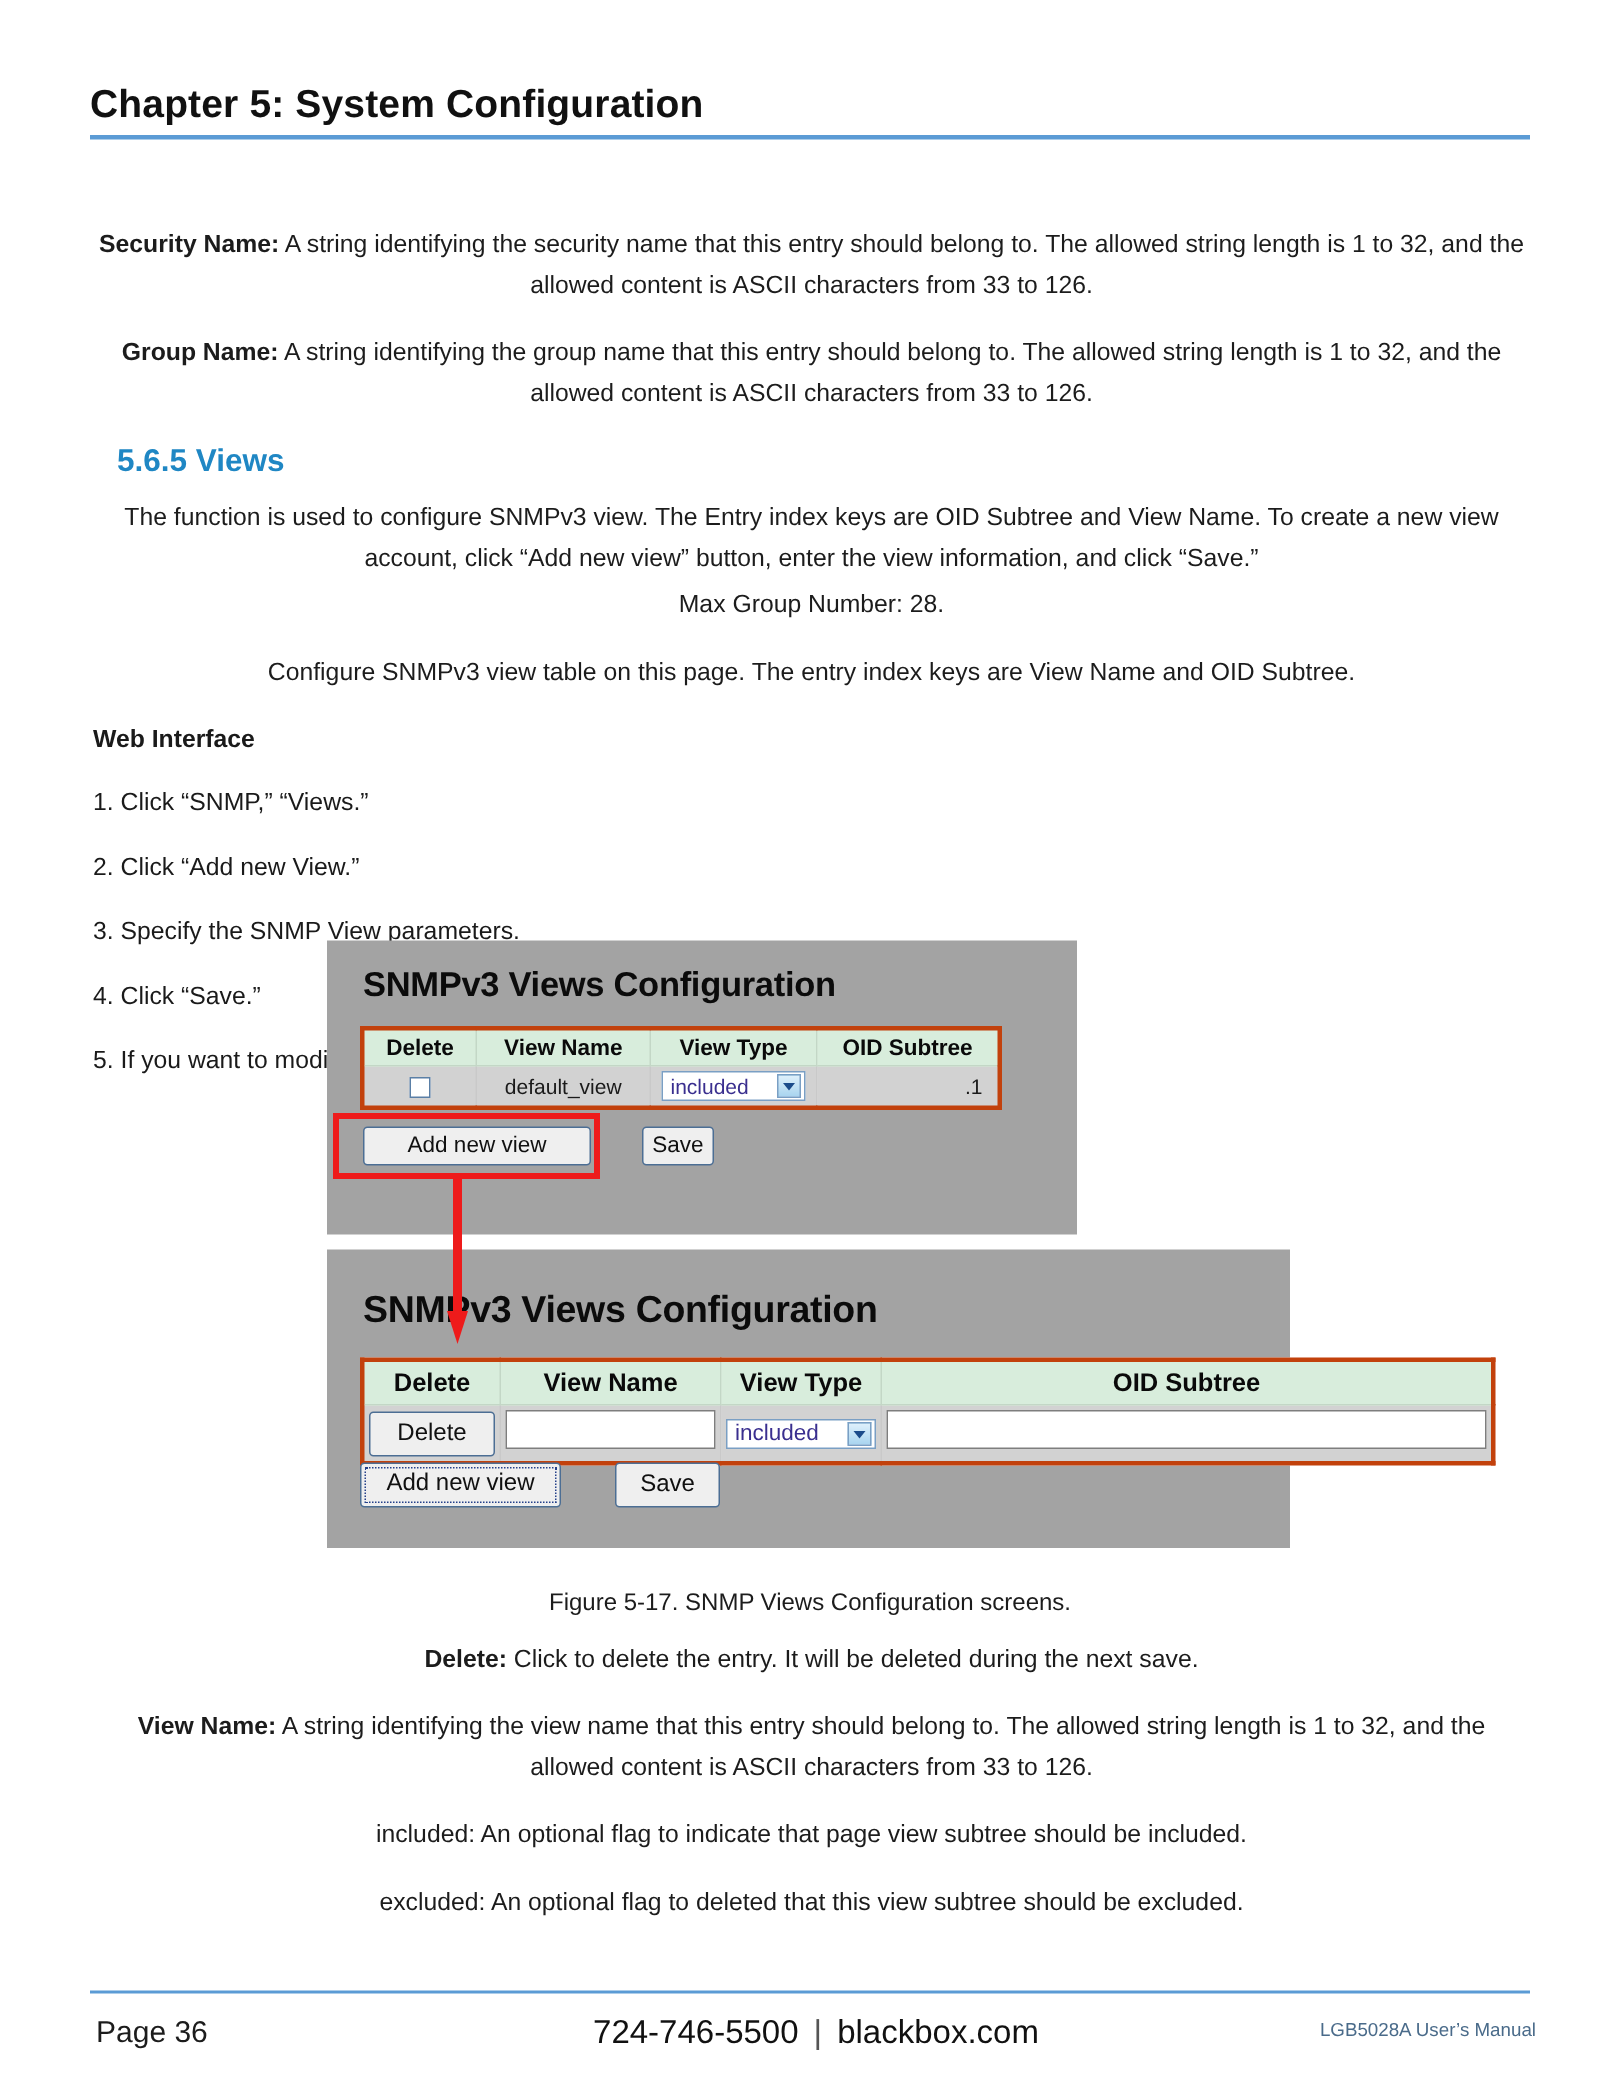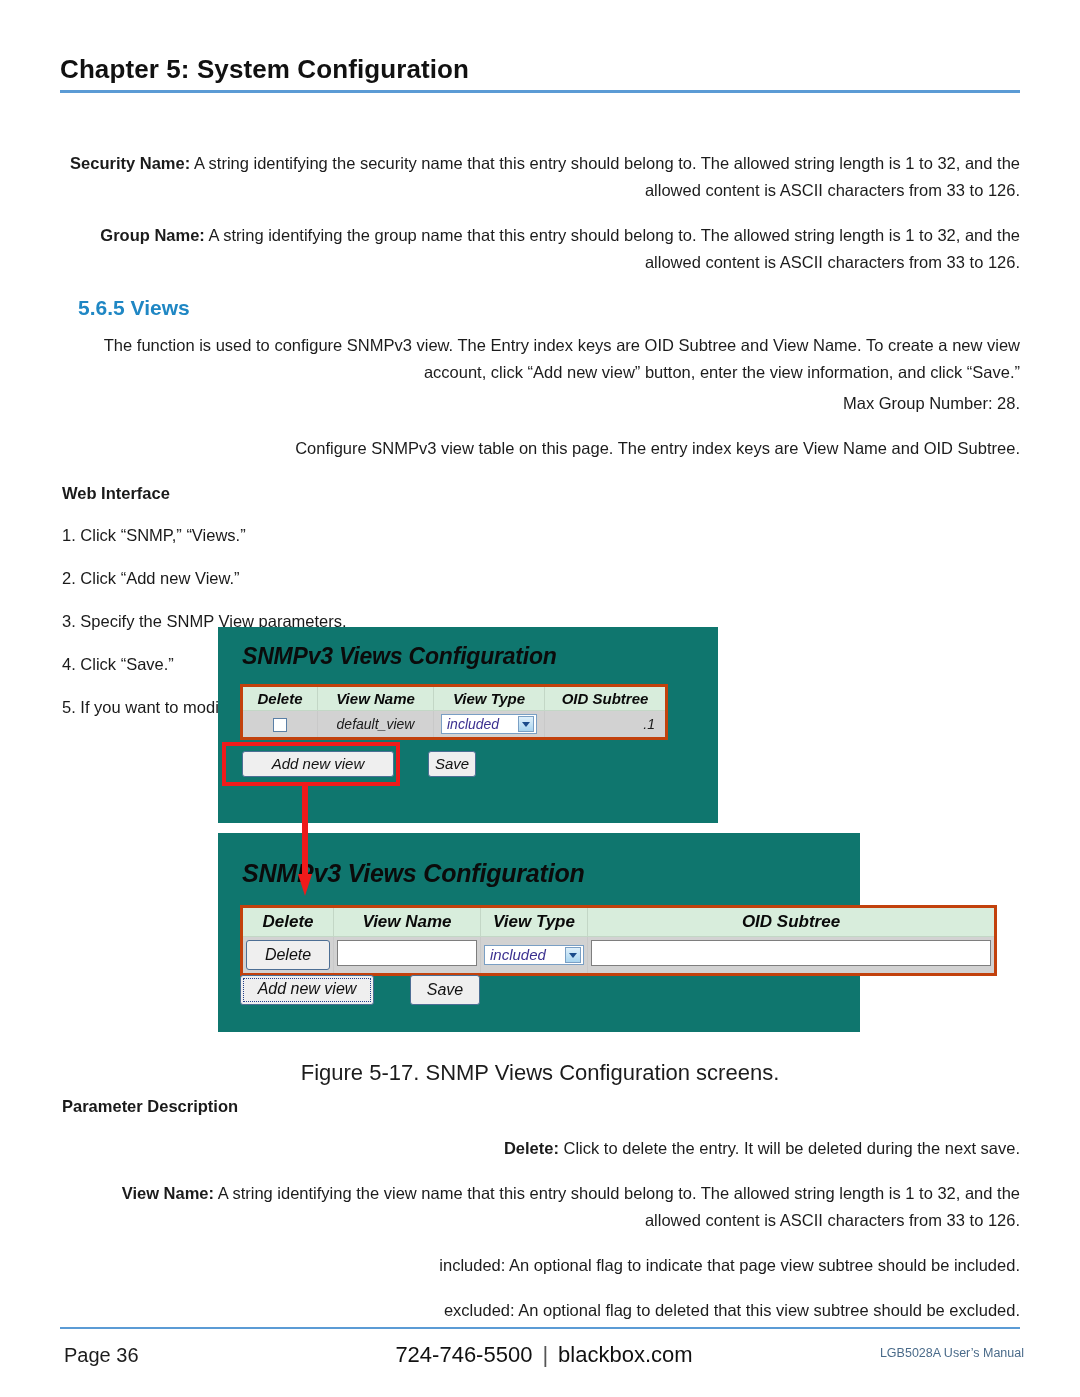--- a/index.html
+++ b/index.html
@@ -50,21 +50,21 @@
     position: absolute;
     left: 62px;
     top: 150px;
     width: 958px;
   }
   p.para {
     margin: 0 0 18px 0;
     font-size: 16.5px;
     line-height: 27px;
     color: #1c1c1c;
-    text-align: right;
+    text-align: center;
   }
   p.para b, .lead { font-weight: bold; }
   p.tight { margin-bottom: 4px; }
 
   h2.section-heading {
     margin: 6px 0 10px 16px;
     font-size: 21px;
     font-weight: bold;
     color: #1f87c4;
     line-height: 28px;
@@ -87,23 +87,22 @@
   .figure {
     position: absolute;
     left: 0;
     top: 620px;
     width: 1080px;
     height: 470px;
   }
 
   .shot {
     position: absolute;
-    background: #0f766e;
+    background: #a3a3a3;
     font-family: "Liberation Sans", sans-serif;
-    font-style: italic;
   }
   .shot-1 { left: 218px; top: 7px; width: 500px; height: 196px; }
   .shot-2 { left: 218px; top: 213px; width: 642px; height: 199px; }
 
   .shot-title {
     position: absolute;
     font-weight: bold;
     color: #0b0b0b;
     letter-spacing: -0.2px;
     white-space: nowrap;
@@ -240,21 +239,21 @@
     border-right: 7px solid transparent;
     border-top: 22px solid #ee1b1b;
   }
 
   .figcaption {
     position: absolute;
     left: 0;
     top: 1060px;
     width: 1080px;
     text-align: center;
-    font-size: 22px;
+    font-size: 16px;
     color: #1c1c1c;
   }
 
   .content-lower {
     position: absolute;
     left: 62px;
     top: 1093px;
     width: 958px;
   }
 
@@ -405,21 +404,20 @@
 
   <div class="highlight-box"></div>
   <div class="arrow">
     <div class="shaft"></div>
     <div class="head"></div>
   </div>
 
   <div class="figcaption">Figure 5-17. SNMP Views Configuration screens.</div>
 
   <div class="content-lower">
-    <p class="subhead">Parameter Description</p>
 
     <p class="para"><b>Delete:</b><span> Click to delete the entry. It will be deleted during the next save.</span></p>
 
     <p class="para"><b>View Name:</b><span> A string identifying the view name that this entry should belong to. The allowed string length is 1 to 32, and the allowed content is ASCII characters from 33 to 126.</span></p>
 
 
     <p class="para">included: An optional flag to indicate that page view subtree should be included.</p>
 
     <p class="para">excluded: An optional flag to deleted that this view subtree should be excluded.</p>
   </div>

